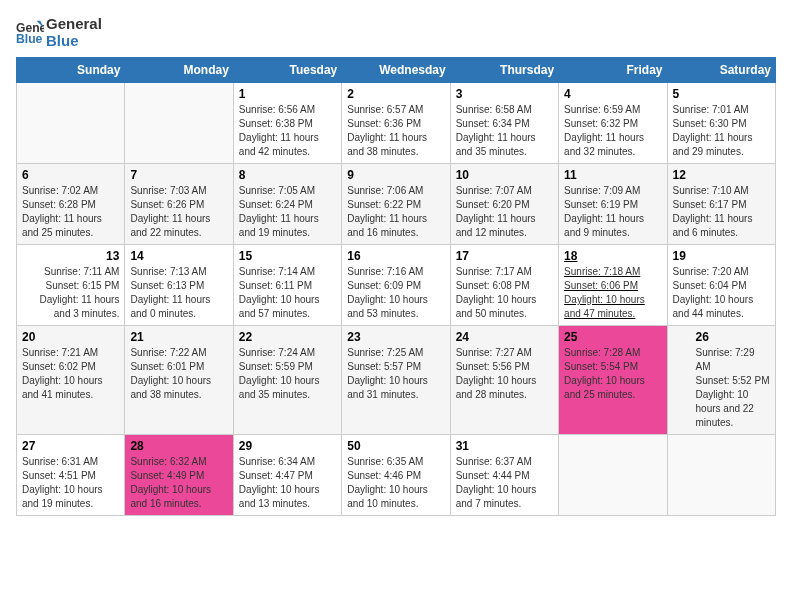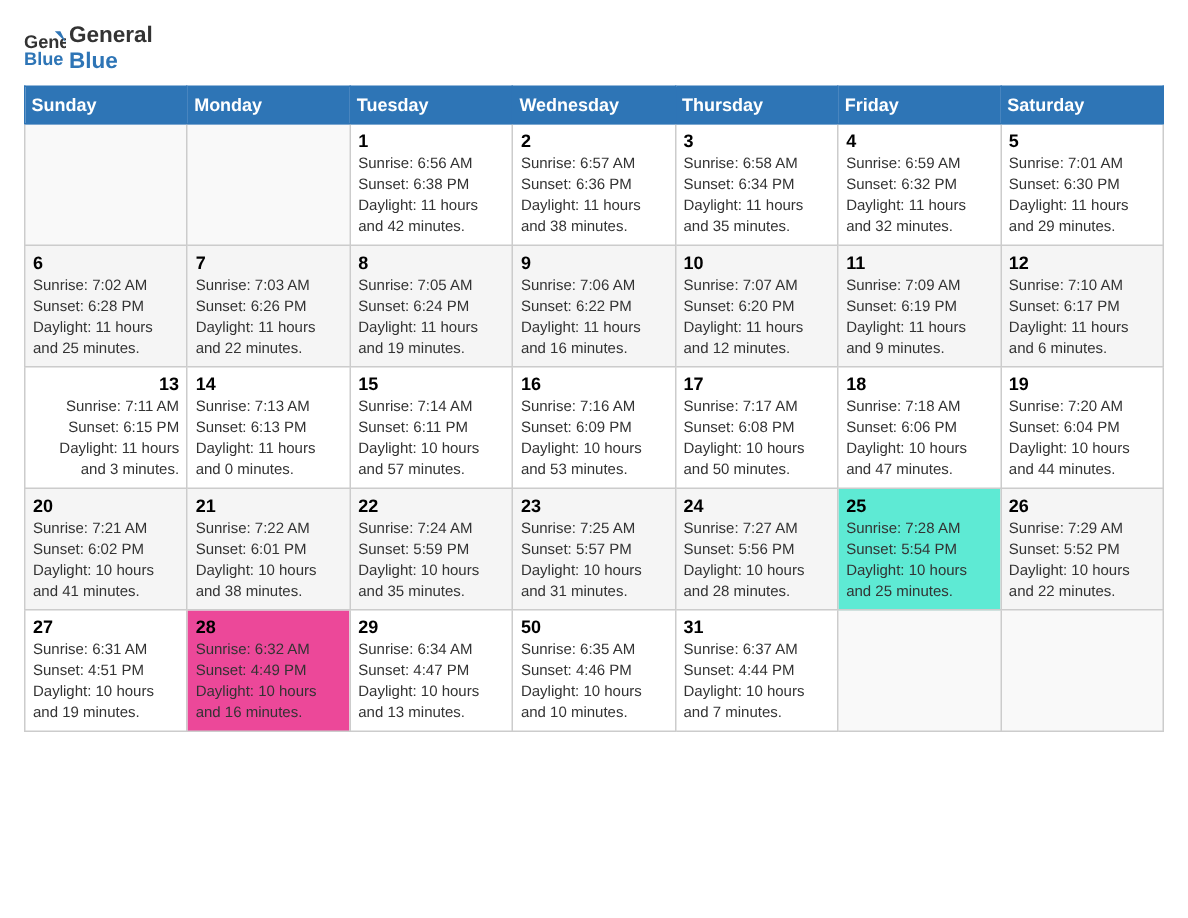--- a/index.html
+++ b/index.html
@@ -40,21 +40,21 @@
     }
     .calendar {
       width: 100%;
       border-collapse: collapse;
       font-size: 10.5px;
     }
     .calendar th {
       background-color: #2e75b6;
       color: #fff;
       padding: 5px 4px;
-      text-align: left;
+      text-align: right;
       font-size: 12px;
       font-weight: bold;
       border: 1px solid #2e75b6;
     }
     .calendar td {
       border: 1px solid #ccc;
       vertical-align: top;
       padding: 4px 5px;
       width: 108px;
       min-height: 80px;
@@ -183,21 +183,21 @@
           <div class="day-info">Sunrise: 7:14 AM<br>Sunset: 6:11 PM<br>Daylight: 10 hours and 57 minutes.</div>
         </td>
         <td style="background-color: rgb(255, 255, 255); margin-top: 43px;">
           <span class="day-number">16</span>
           <div class="day-info">Sunrise: 7:16 AM<br>Sunset: 6:09 PM<br>Daylight: 10 hours and 53 minutes.</div>
         </td>
         <td style="background-color: rgb(255, 255, 255);">
           <span class="day-number">17</span>
           <div class="day-info">Sunrise: 7:17 AM<br>Sunset: 6:08 PM<br>Daylight: 10 hours and 50 minutes.</div>
         </td>
-        <td style="background-color: rgb(255, 255, 255);">
+        <td style="background-color: rgb(255, 255, 255); text-decoration: underline;">
           <span class="day-number">18</span>
           <div class="day-info">Sunrise: 7:18 AM<br>Sunset: 6:06 PM<br>Daylight: 10 hours and 47 minutes.</div>
         </td>
         <td style="background-color: rgb(255, 255, 255); margin-left: 48px;">
           <span class="day-number">19</span>
           <div class="day-info">Sunrise: 7:20 AM<br>Sunset: 6:04 PM<br>Daylight: 10 hours and 44 minutes.</div>
         </td>
       </tr>
       <tr>
         <td style="background-color: rgb(245, 245, 245);">
@@ -213,25 +213,25 @@
           <div class="day-info">Sunrise: 7:24 AM<br>Sunset: 5:59 PM<br>Daylight: 10 hours and 35 minutes.</div>
         </td>
         <td style="background-color: rgb(245, 245, 245);">
           <span class="day-number">23</span>
           <div class="day-info">Sunrise: 7:25 AM<br>Sunset: 5:57 PM<br>Daylight: 10 hours and 31 minutes.</div>
         </td>
         <td style="background-color: rgb(245, 245, 245);">
           <span class="day-number">24</span>
           <div class="day-info">Sunrise: 7:27 AM<br>Sunset: 5:56 PM<br>Daylight: 10 hours and 28 minutes.</div>
         </td>
-        <td style="background-color: #5eead4;">
+        <td style="background-color: #ec4899;">
           <span class="day-number">25</span>
           <div class="day-info">Sunrise: 7:28 AM<br>Sunset: 5:54 PM<br>Daylight: 10 hours and 25 minutes.</div>
         </td>
-        <td style="background-color: rgb(245, 245, 245);">
+        <td style="background-color: rgb(245, 245, 245); padding-left: 28px;">
           <span class="day-number">26</span>
           <div class="day-info">Sunrise: 7:29 AM<br>Sunset: 5:52 PM<br>Daylight: 10 hours and 22 minutes.</div>
         </td>
       </tr>
       <tr>
         <td style="background-color: rgb(255, 255, 255);">
           <span class="day-number">27</span>
           <div class="day-info">Sunrise: 6:31 AM<br>Sunset: 4:51 PM<br>Daylight: 10 hours and 19 minutes.</div>
         </td>
         <td style="background-color: #ec4899;">

